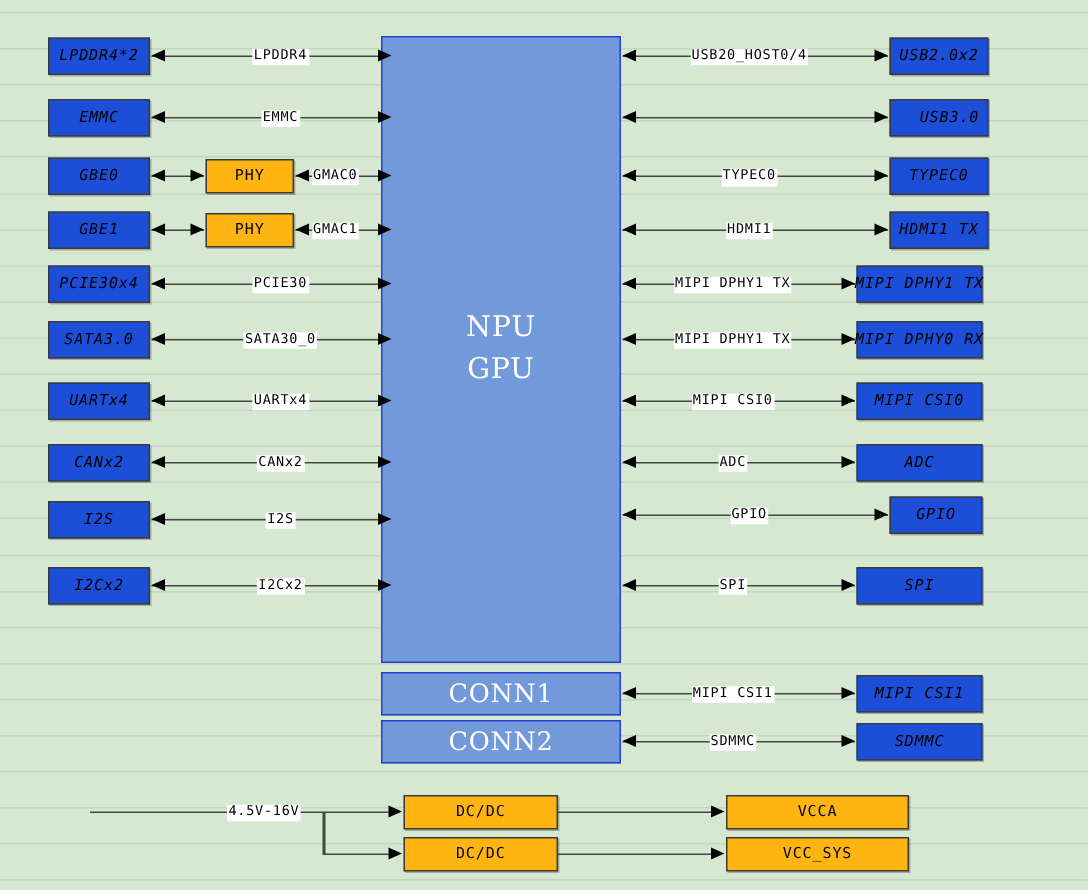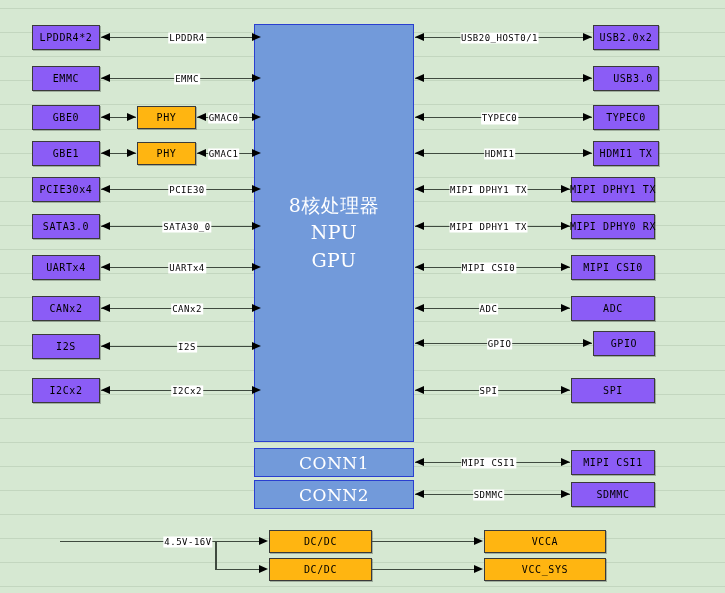--- a/index.html
+++ b/index.html
@@ -18,23 +18,24 @@
   .box{
     position:absolute;
     box-sizing:border-box;
     display:flex;align-items:center;justify-content:center;
     font-size:10px;
     letter-spacing:0.6px;
     color:#000;
     white-space:nowrap;
   }
   .green{
-    background:#8b5cf6;
+    background:#1d4ed8;
     border:1.5px solid #3a3a3a;
     box-shadow:1px 1px 0 rgba(0,0,0,.25);
+    font-style:italic;
   }
   .orange{
     background:#ffb511;
     border:1.5px solid #3a3a3a;
     box-shadow:1px 1px 0 rgba(0,0,0,.25);
   }
   .cpu{
     background:#729ada;
     border:1.5px solid #2a3fd0;
     flex-direction:column;
@@ -106,21 +107,20 @@
       <div class="gridline" style="top: 442px;"></div>
       <div class="gridline" style="top: 466px;"></div>
       <div class="gridline" style="top: 490px;"></div>
       <div class="gridline" style="top: 514px;"></div>
       <div class="gridline" style="top: 538px;"></div>
       <div class="gridline" style="top: 562px;"></div>
       <div class="gridline" style="top: 586px;"></div>
     </div>
   <div id="shapes">
       <div class="box cpu" style="left: 254px; top: 24px; width: 160px; height: 418px;">
-        <div>8核处理器</div>
         <div>NPU</div>
         <div>GPU</div>
       </div>
       <div class="box box conn" style="left: 254px; top: 448px; width: 160px; height: 29px;">CONN1</div>
       <div class="box box conn" style="left: 254px; top: 480px; width: 160px; height: 29px; text-align: center;">CONN2</div>
       <div class="box green" style="left: 32px; top: 25px; width: 68px; height: 25px;">LPDDR4*2</div>
       <div class="line" style="left: 101px; top: 36.8px; width: 152px;"></div>
       <div class="arrow left" style="left: 101px; top: 33px;"></div>
       <div class="arrow right" style="left: 252px; top: 33px;"></div>
       <div class="netlabel" style="left: 187px; top: 37.5px;">LPDDR4</div>
@@ -174,21 +174,21 @@
       <div class="netlabel" style="left: 187px; top: 346.5px;">I2S</div>
       <div class="box green" style="left: 32px; top: 378px; width: 68px; height: 25px;">I2Cx2</div>
       <div class="line" style="left: 101px; top: 389.8px; width: 152px;"></div>
       <div class="arrow left" style="left: 101px; top: 386px;"></div>
       <div class="arrow right" style="left: 252px; top: 386px;"></div>
       <div class="netlabel" style="left: 187px; top: 390.5px;">I2Cx2</div>
       <div class="box green" style="left: 593px; top: 25px; width: 66px; height: 25px;">USB2.0x2</div>
       <div class="line" style="left: 415px; top: 36.8px; width: 177px;"></div>
       <div class="arrow left" style="left: 415px; top: 33px;"></div>
       <div class="arrow right" style="left: 583px; top: 33px;"></div>
-      <div class="netlabel" style="left: 499.5px; top: 37.5px;">USB20_HOST0/1</div>
+      <div class="netlabel" style="left: 499.5px; top: 37.5px;">USB20_HOST0/4</div>
       <div class="box green" style="left: 593px; top: 66px; width: 66px; height: 25px; padding-left: 14px;">USB3.0</div>
       <div class="line" style="left: 415px; top: 77.8px; width: 177px;"></div>
       <div class="arrow left" style="left: 415px; top: 74px;"></div>
       <div class="arrow right" style="left: 583px; top: 74px;"></div>
       <div class="netlabel" style="left: 499.5px; top: 78.5px; margin-top: 40px;">TYPEC1</div>
       <div class="box green" style="left: 593px; top: 105px; width: 66px; height: 25px;">TYPEC0</div>
       <div class="line" style="left: 415px; top: 116.8px; width: 177px;"></div>
       <div class="arrow left" style="left: 415px; top: 113px;"></div>
       <div class="arrow right" style="left: 583px; top: 113px;"></div>
       <div class="netlabel" style="left: 499.5px; top: 117.5px;">TYPEC0</div>
@@ -231,21 +231,21 @@
       <div class="line" style="left: 415px; top: 461.8px; width: 155px;"></div>
       <div class="arrow left" style="left: 415px; top: 458px;"></div>
       <div class="arrow right" style="left: 561px; top: 458px;"></div>
       <div class="netlabel" style="left: 488.5px; top: 462.5px;">MIPI CSI1</div>
       <div class="box green" style="left: 571px; top: 482px; width: 84px; height: 25px;">SDMMC</div>
       <div class="line" style="left: 415px; top: 493.8px; width: 155px;"></div>
       <div class="arrow left" style="left: 415px; top: 490px;"></div>
       <div class="arrow right" style="left: 561px; top: 490px;"></div>
       <div class="netlabel" style="left: 488.5px; top: 494.5px;">SDMMC</div>
       <div class="line" style="left: 60px; top: 540.8px; width: 156px;"></div>
-      <div class="netlabel" style="left: 188px; top: 541.5px;">4.5V-16V</div>
+      <div class="netlabel" style="left: 176px; top: 541.5px;">4.5V-16V</div>
       <div class="vline" style="left: 215.3px; top: 541.5px; height: 28px;"></div>
       <div class="line" style="left: 216px; top: 540.8px; width: 43px;"></div>
       <div class="arrow right" style="left: 259px; top: 537px;"></div>
       <div class="line" style="left: 216px; top: 568.8px; width: 43px;"></div>
       <div class="arrow right" style="left: 259px; top: 565px;"></div>
       <div class="box orange" style="left: 269px; top: 530px; width: 103px; height: 23px;">DC/DC</div>
       <div class="line" style="left: 372px; top: 540.8px; width: 102px;"></div>
       <div class="arrow right" style="left: 474px; top: 537px;"></div>
       <div class="box orange" style="left: 484px; top: 530px; width: 122px; height: 23px;">VCCA</div>
       <div class="box orange" style="left: 269px; top: 558px; width: 103px; height: 23px;">DC/DC</div>

